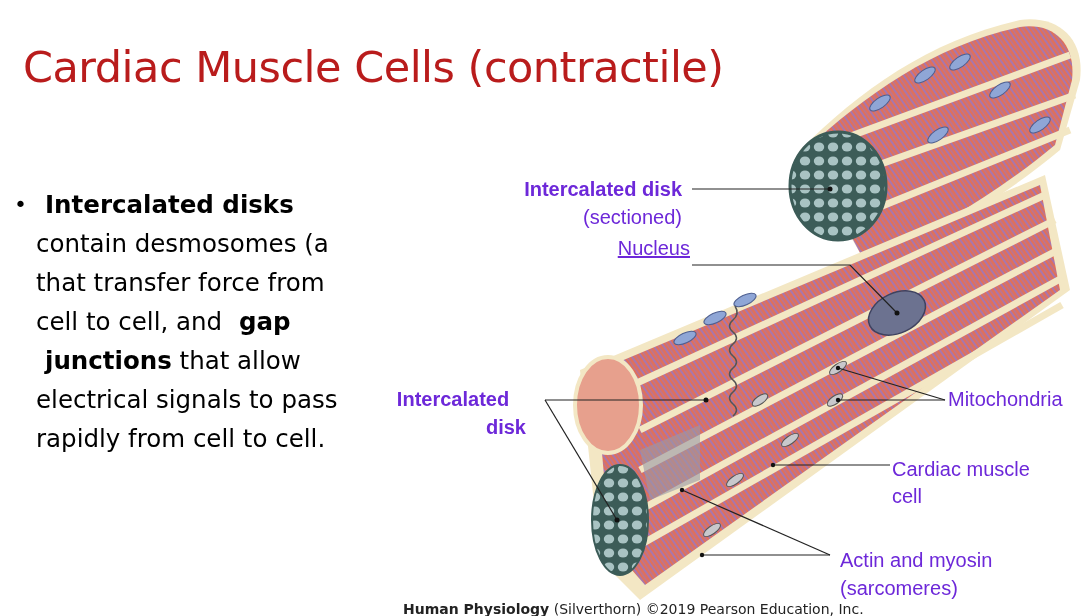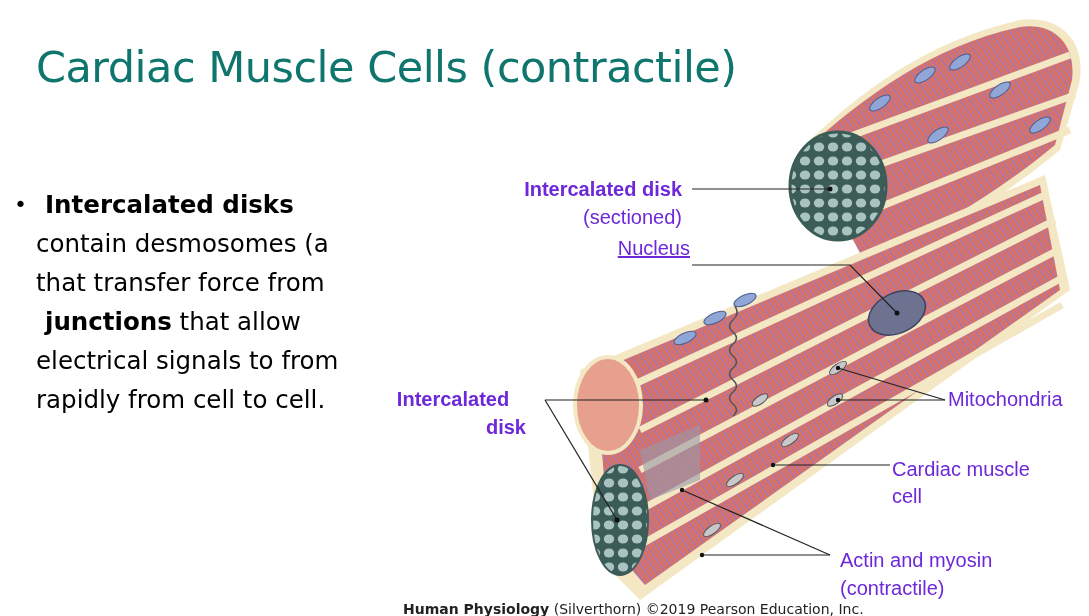--- a/index.html
+++ b/index.html
@@ -1,17 +1,17 @@
 <!DOCTYPE html>
 <html><head>
 <meta charset="utf-8">
 <style>
   html, body { margin: 0; padding: 0; }
   body { width: 1089px; height: 616px; background: #ffffff; position: relative; overflow: hidden; font-family: "Liberation Sans", sans-serif; }
-  .title { position: absolute; left: 36px; top: 42px; font-family: "DejaVu Sans", sans-serif; font-size: 43px; color: #0f766e; font-weight: normal; letter-spacing: -0.5px; white-space: nowrap; }
+  .title { position: absolute; left: 23px; top: 42px; font-family: "DejaVu Sans", sans-serif; font-size: 43px; color: #b91c1c; font-weight: normal; letter-spacing: -0.5px; white-space: nowrap; }
   .bullets { position: absolute; left: 14px; top: 185px; width: 365px; font-family: "DejaVu Sans", sans-serif; font-size: 24.5px; line-height: 39px; color: #000; }
   .bullet-row { display: flex; }
   .bullet-dot { width: 22px; flex: none; font-size: 22px; }
   .bullet-text b { font-weight: bold; margin-left: 9px; }
   .figure { position: absolute; left: 560px; top: 0; width: 529px; height: 600px; }
   .label { position: absolute; font-family: "Liberation Sans", sans-serif; font-size: 20px; color: #6d28d9; line-height: 27px; white-space: nowrap; }
   .label.bold { font-weight: bold; }
   .label.right { text-align: right; }
   .citation { position: absolute; left: 403px; top: 601px; font-family: "DejaVu Sans", sans-serif; font-size: 14px; color: #222; white-space: nowrap; }
   .citation b { font-weight: bold; }
@@ -22,22 +22,23 @@
 
 <div class="title">Cardiac Muscle Cells (contractile)</div>
 
 <div class="bullets">
   <div class="bullet-row">
     <div class="bullet-dot">•</div>
     <div class="bullet-text">
       <div><b>Intercalated disks</b></div>
       <div>contain desmosomes (a</div>
       <div>that transfer force from</div>
+      <div><span>cell to cell, and </span><b>gap</b></div>
       <div><b>junctions</b><span> that allow</span></div>
-      <div>electrical signals to from</div>
+      <div>electrical signals to pass</div>
       <div>rapidly from cell to cell.</div>
     </div>
   </div>
 </div>
 
 <svg class="figure" viewBox="560 0 529 600" xmlns="http://www.w3.org/2000/svg">
   <defs>
     <pattern id="stri" width="8" height="8" patternUnits="userSpaceOnUse" patternTransform="rotate(-35)">
       <rect width="8" height="8" fill="#e0705a"></rect>
       <rect x="0" y="0" width="2" height="8" fill="#9a78c2" opacity="0.8"></rect>
@@ -125,15 +126,15 @@
 
 <div class="label bold right" style="left:480px; top:176px; width:202px;">Intercalated disk</div>
 <div class="label right" style="left:480px; top:204px; width:202px;">(sectioned)</div>
 <div class="label right" style="left:560px; top:235px; width:130px;text-decoration:underline;">Nucleus</div>
 <div class="label bold right" style="left:380px; top:386px; width:146px;text-align:center;">Intercalated</div>
 <div class="label bold right" style="left:380px; top:414px; width:146px;">disk</div>
 <div class="label" style="left:948px; top:386px;">Mitochondria</div>
 <div class="label" style="left:892px; top:456px;">Cardiac muscle</div>
 <div class="label" style="left:892px; top:483px;">cell</div>
 <div class="label" style="left:840px; top:547px;">Actin and myosin</div>
-<div class="label" style="left:840px; top:575px;">(contractile)</div>
+<div class="label" style="left:840px; top:575px;">(sarcomeres)</div>
 
 <div class="citation"><b>Human Physiology</b><span> (Silverthorn) ©2019 Pearson Education, Inc.</span></div>
 
 </body></html>

